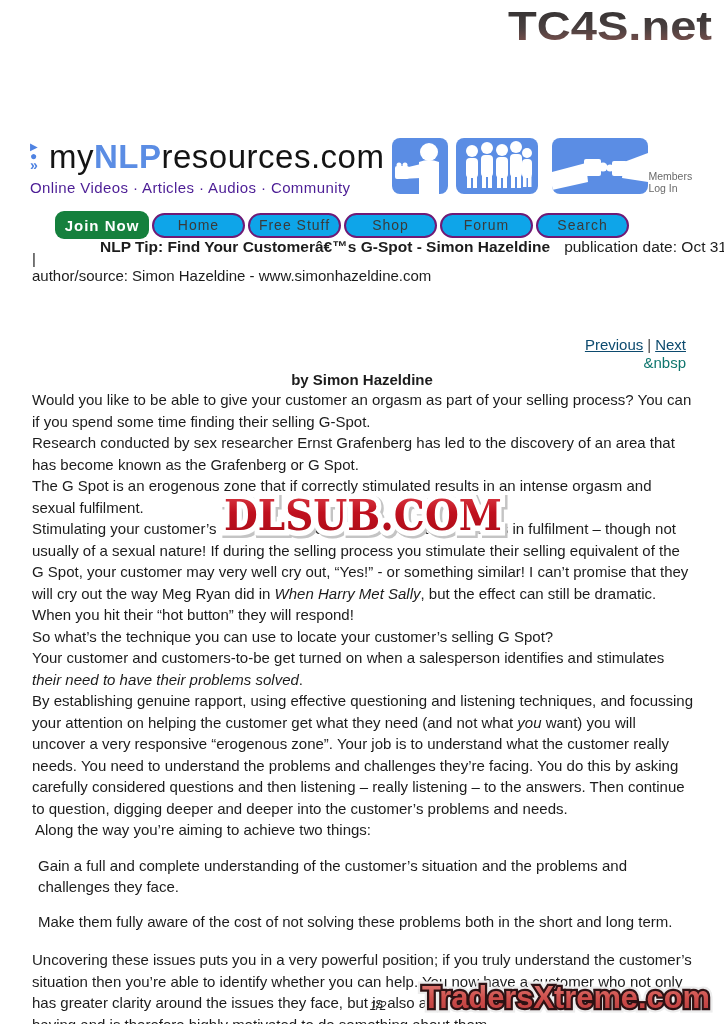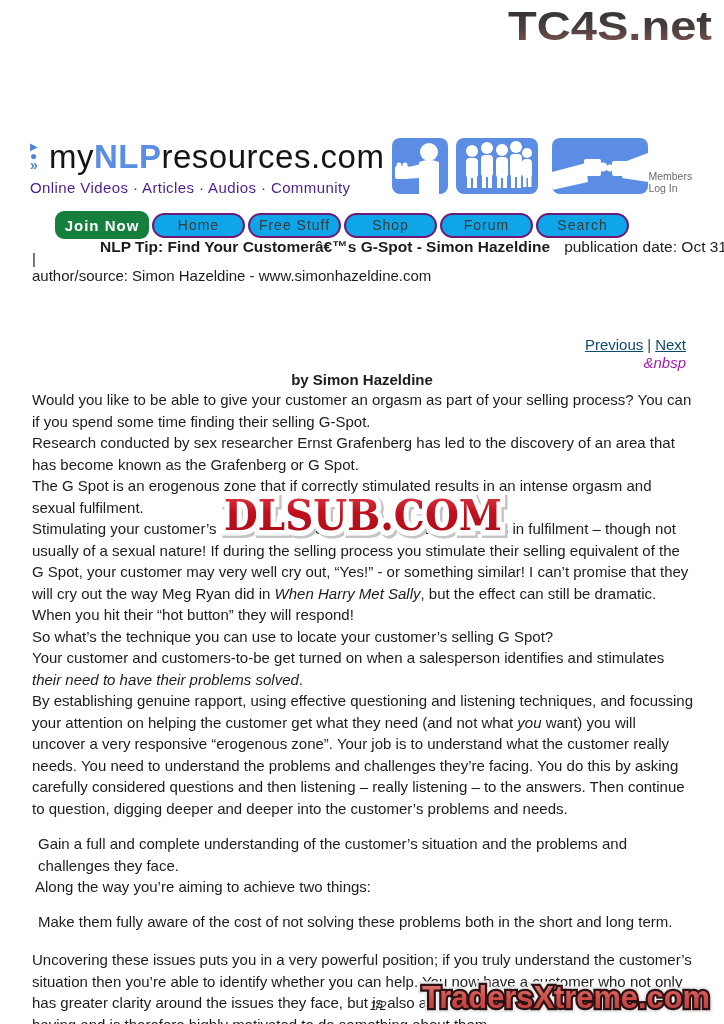--- a/index.html
+++ b/index.html
@@ -39,21 +39,21 @@
   
   .title-row{position:absolute;top:238px;left:100px;white-space:nowrap;font-size:15.5px;}
   .title-row b{font-weight:bold;}
   .title-row .pub{margin-left:14px;font-weight:normal;}
   .pipe{position:absolute;top:250px;left:32px;font-size:15px;}
   .author{position:absolute;top:267px;left:32px;font-size:15px;}
 
   .pagination{position:absolute;top:336px;right:38px;text-align:right;font-size:15px;line-height:18px;}
   .pagination a{color:#0c4a6e;text-decoration:underline;cursor:pointer;}
   .pagination .sep{color:#444;margin:0 4px;}
-  .pagination .nbsp{color:#a21caf;font-style:italic;}
+  .pagination .nbsp{color:#0f766e;}
 
   .byline{position:absolute;top:371px;left:32px;width:660px;text-align:center;font-weight:bold;font-size:15px;}
 
   
   #article-body{position:absolute;top:389px;left:32px;width:661px;font-size:15px;line-height:21.5px;}
   #article-body p{margin:0;}
   .it{font-style:italic;}
 
   
   .page-num{position:absolute;top:999px;left:48px;width:660px;text-align:center;
@@ -160,22 +160,22 @@
 <div class="byline">by Simon Hazeldine</div>
 
 <div id="article-body">
     <p><span>Would you like to be able to give your customer an orgasm as part of your selling process? You can if you spend some time finding their selling G-Spot.</span></p>
     <p><span>Research conducted by sex researcher Ernst Grafenberg has led to the discovery of an area that has become known as the Grafenberg or G Spot.</span></p>
     <p><span>The G Spot is an erogenous zone that if correctly stimulated results in an intense orgasm and sexual fulfilment.</span></p>
     <p><span>Stimulating your customer’s selling equivalent of the G Spot also results in fulfilment – though not usually of a sexual nature! If during the selling process you stimulate their selling equivalent of the G Spot, your customer may very well cry out, “Yes!” - or something similar! I can’t promise that they will cry out the way Meg Ryan did in </span><span class="it">When Harry Met Sally</span><span>, but the effect can still be dramatic. When you hit their “hot button” they will respond!</span></p>
     <p><span>So what’s the technique you can use to locate your customer’s selling G Spot?</span></p>
     <p><span>Your customer and customers-to-be get turned on when a salesperson identifies and stimulates </span><span class="it">their need to have their problems solved</span><span>.</span></p>
     <p><span>By establishing genuine rapport, using effective questioning and listening techniques, and focussing your attention on helping the customer get what they need (and not what </span><span class="it">you</span><span> want) you will uncover a very responsive “erogenous zone”. Your job is to understand what the customer really needs. You need to understand the problems and challenges they’re facing. You do this by asking carefully considered questions and then listening – really listening – to the answers. Then continue to question, digging deeper and deeper into the customer’s problems and needs.</span></p>
+    <p style="padding-left: 3px;"><span>Along the way you’re aiming to achieve two things:</span></p>
     <p style="margin-top: 14px; padding-left: 6px;"><span>Gain a full and complete understanding of the customer’s situation and the problems and challenges they face.</span></p>
-    <p style="padding-left: 3px;"><span>Along the way you’re aiming to achieve two things:</span></p>
     <p style="margin-top: 13px; padding-left: 6px;"><span>Make them fully aware of the cost of not solving these problems both in the short and long term.</span></p>
     <p style="margin-top: 17px;"><span>Uncovering these issues puts you in a very powerful position; if you truly understand the customer’s situation then you’re able to identify whether you can help. You now have a customer who not only has greater clarity around the issues they face, but is also aware of the impact these problems are having and is therefore highly motivated to do something about them.</span></p>
   </div>
 
 <svg class="wm-mid" width="298" height="62" viewBox="0 0 298 62">
   <defs>
     <linearGradient id="g-dl" x1="0" y1="0" x2="0" y2="1">
       <stop offset="0" stop-color="#e0434d"></stop>
         <stop offset="0.45" stop-color="#c0101e"></stop>
         <stop offset="1" stop-color="#a90d18"></stop>

